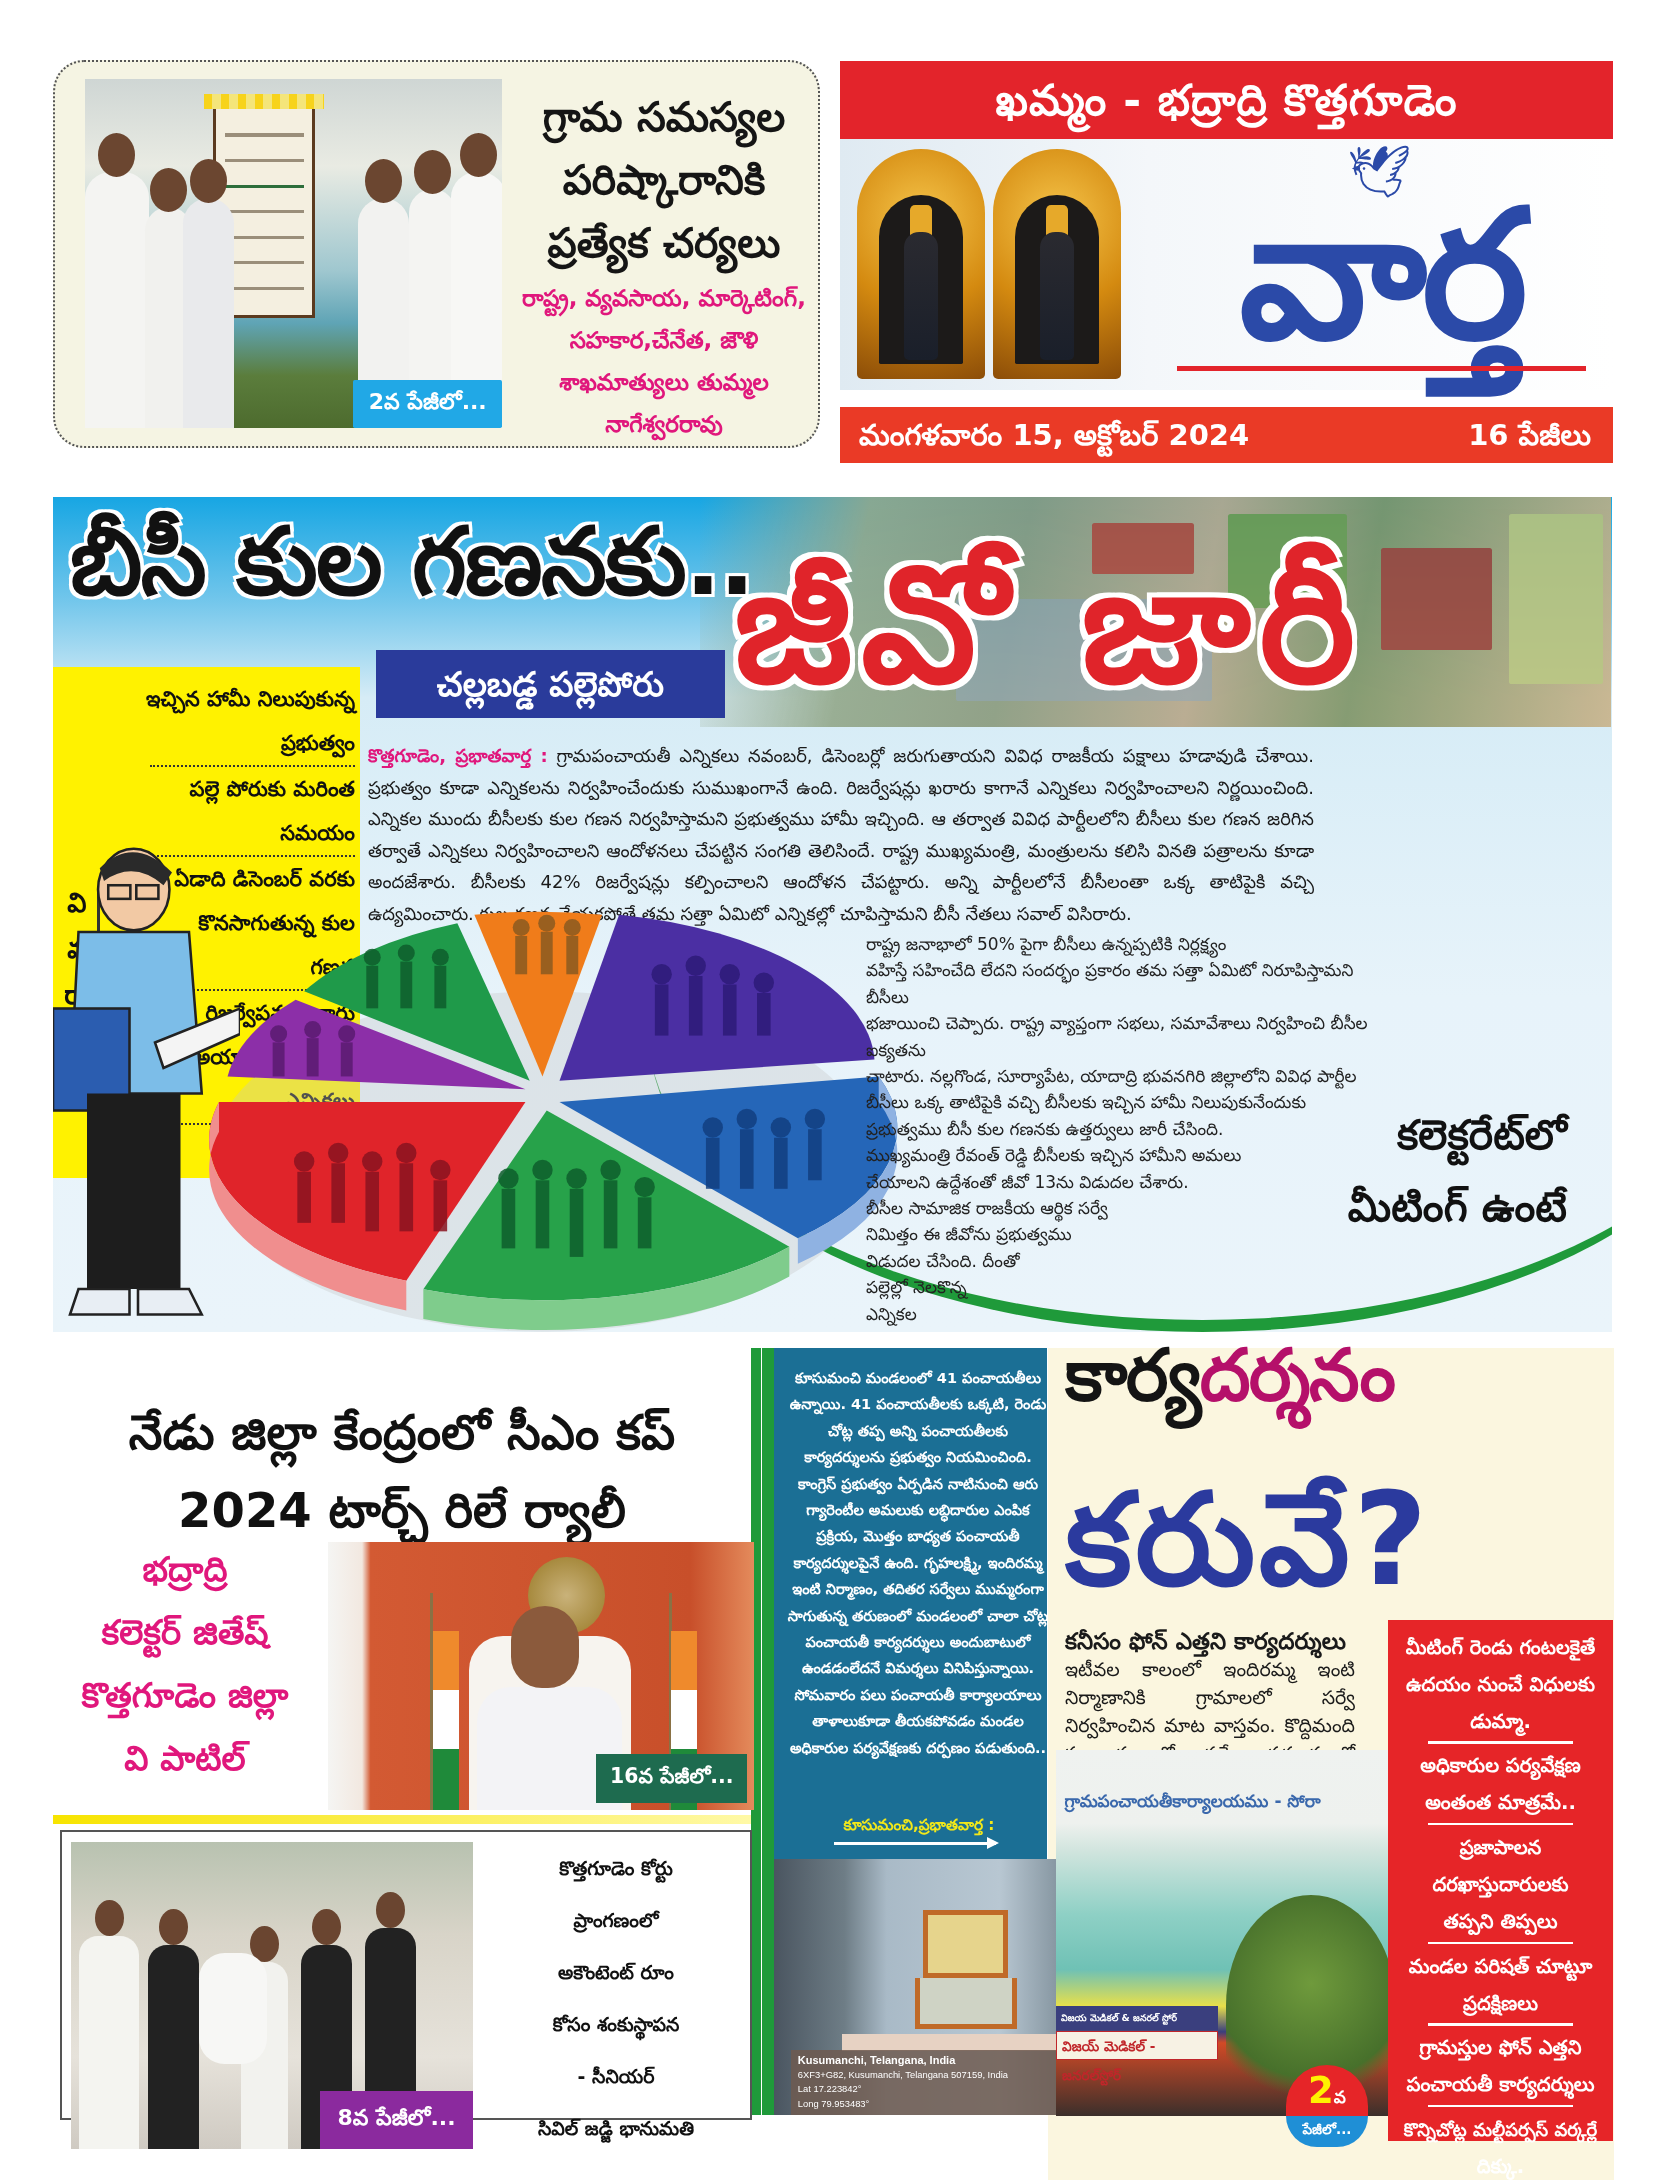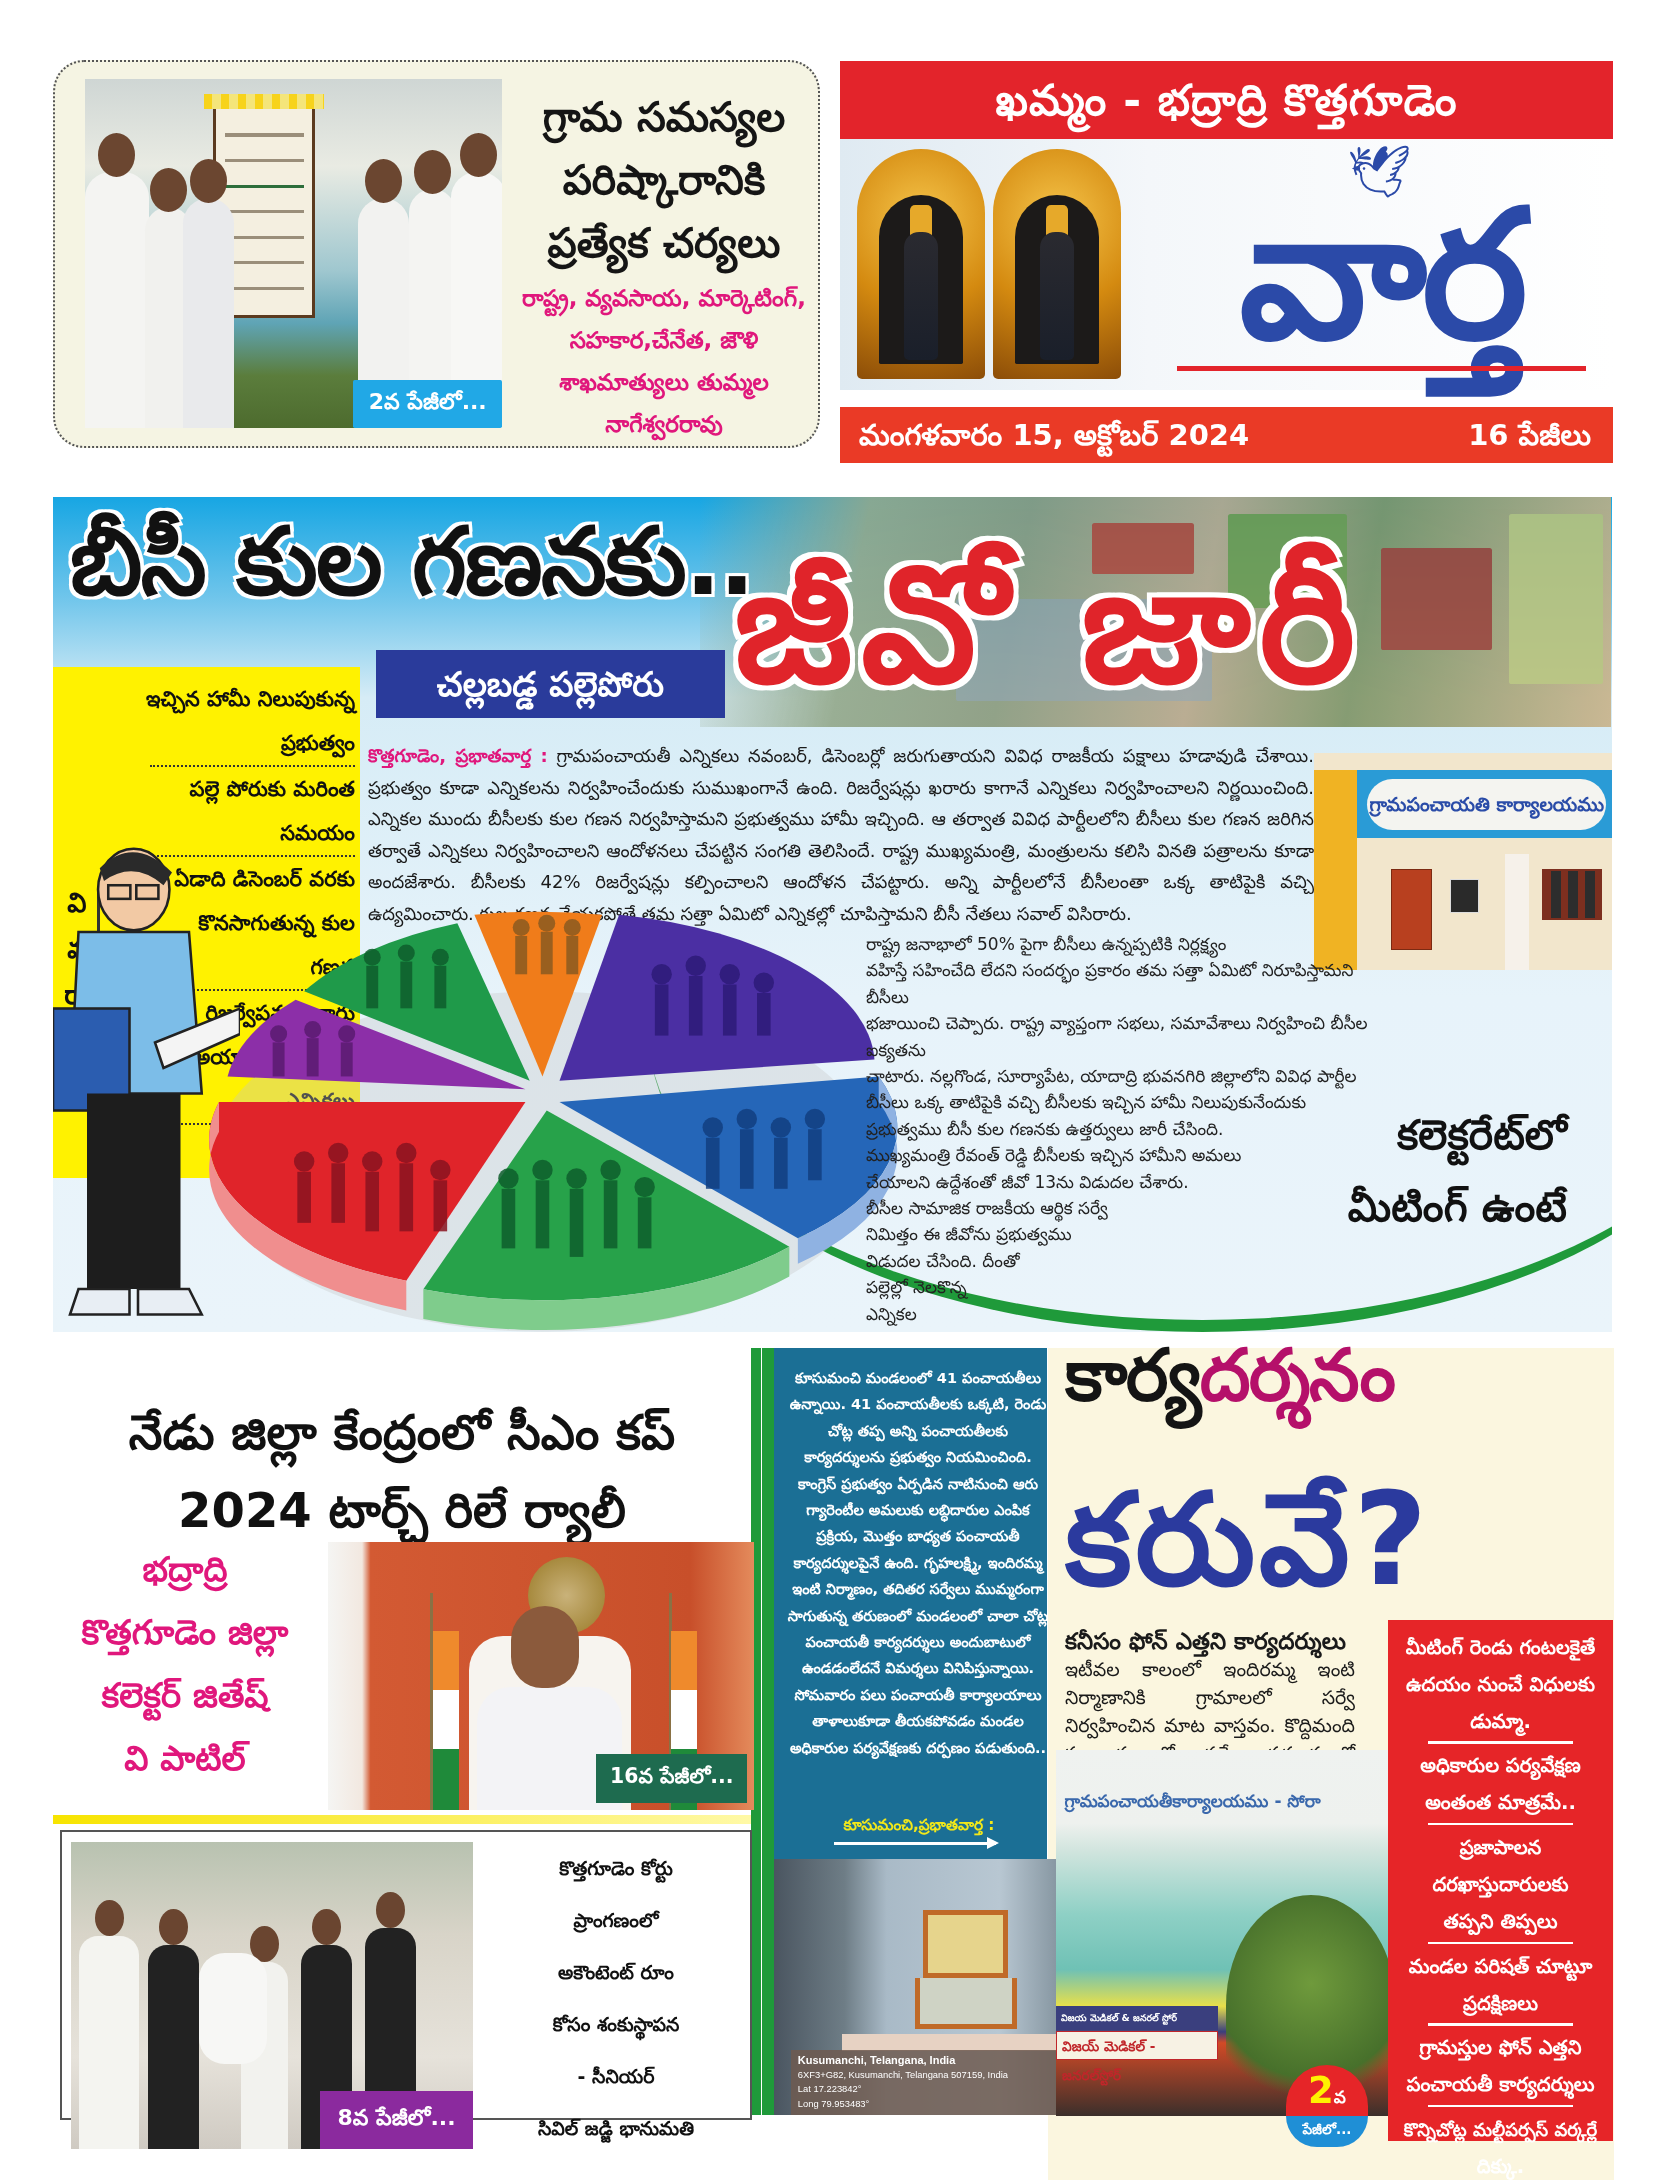--- a/index.html
+++ b/index.html
@@ -268,30 +268,20 @@
     <div class="lo">లో</div>
   </div>
 
   <div id="subhead-box" class="abs">చల్లబడ్డ పల్లెపోరు</div>
 
   <div id="lead-body" class="abs">
     <span class="dateline">కొత్తగూడెం, ప్రభాతవార్త :</span>
     <span>గ్రామపంచాయతీ ఎన్నికలు నవంబర్, డిసెంబర్లో జరుగుతాయని వివిధ రాజకీయ పక్షాలు హడావుడి చేశాయి. ప్రభుత్వం కూడా ఎన్నికలను నిర్వహించేందుకు సుముఖంగానే ఉంది. రిజర్వేషన్లు ఖరారు కాగానే ఎన్నికలు నిర్వహించాలని నిర్ణయించింది. ఎన్నికల ముందు బీసీలకు కుల గణన నిర్వహిస్తామని ప్రభుత్వము హామీ ఇచ్చింది. ఆ తర్వాత వివిధ పార్టీలలోని బీసీలు కుల గణన జరిగిన తర్వాతే ఎన్నికలు నిర్వహించాలని ఆందోళనలు చేపట్టిన సంగతి తెలిసిందే. రాష్ట్ర ముఖ్యమంత్రి, మంత్రులను కలిసి వినతి పత్రాలను కూడా అందజేశారు. బీసీలకు 42% రిజర్వేషన్లు కల్పించాలని ఆందోళన చేపట్టారు. అన్ని పార్టీలలోనే బీసీలంతా ఒక్క తాటిపైకి వచ్చి ఉద్యమించారు. కుల గణన చేయకపోతే తమ సత్తా ఏమిటో ఎన్నికల్లో చూపిస్తామని బీసీ నేతలు సవాల్ విసిరారు.</span>
   </div>
 
-  <div id="panchayat-photo" class="abs">
-    <div class="wall-yel"></div>
-    <div class="sign">
-        <div class="sign-inner">గ్రామపంచాయతి కార్యాలయము</div>
-      </div>
-    <div class="door"></div>
-    <div class="board"></div>
-    <div class="pillar"></div>
-    <div class="win"></div>
-  </div>
 
   <div id="pie-wrap" class="abs">
     <svg id="pie-svg" width="698" height="426" viewBox="0 0 820 500">
       <ellipse cx="400" cy="300" rx="390" ry="200" fill="#c7c7c7" opacity="0.35"></ellipse>
 
       <path d="M380,230 L20,230 A380,180 0 0 0 240,440 Z" fill="#e0242a"></path>
       <path d="M20,230 A380,180 0 0 0 240,440 L240,475 A380,180 0 0 1 20,265 Z" fill="#f08e8e"></path>
 
       <path d="M380,215 L30,200 A380,180 0 0 1 110,110 Z" fill="#8c2fa8"></path>
 
@@ -478,22 +468,22 @@
   <div class="top"><span>2</span><small>వ</small></div>
   <div class="bot">పేజీలో...</div>
 </div>
 
 <div id="cm-head" class="abs">
   <div>నేడు జిల్లా కేంద్రంలో సీఎం కప్</div>
   <div>2024 టార్చ్ రిలే ర్యాలీ</div>
 </div>
 <div id="cm-pink" class="abs">
   <div>భద్రాద్రి</div>
+  <div>కలెక్టర్ జితేష్</div>
   <div>కొత్తగూడెం జిల్లా</div>
-  <div>కలెక్టర్ జితేష్</div>
   <div>వి పాటిల్</div>
 </div>
 <div id="cm-photo" class="abs">
   <div class="emblem"></div>
   <div class="pole" style="left:102px"></div>
     <div class="flag" style="left:105px"></div>
   <div class="pole" style="left:341px"></div>
     <div class="flag" style="left:343px"></div>
   <div class="chair-white"></div>
   <div class="collector-body"></div>

